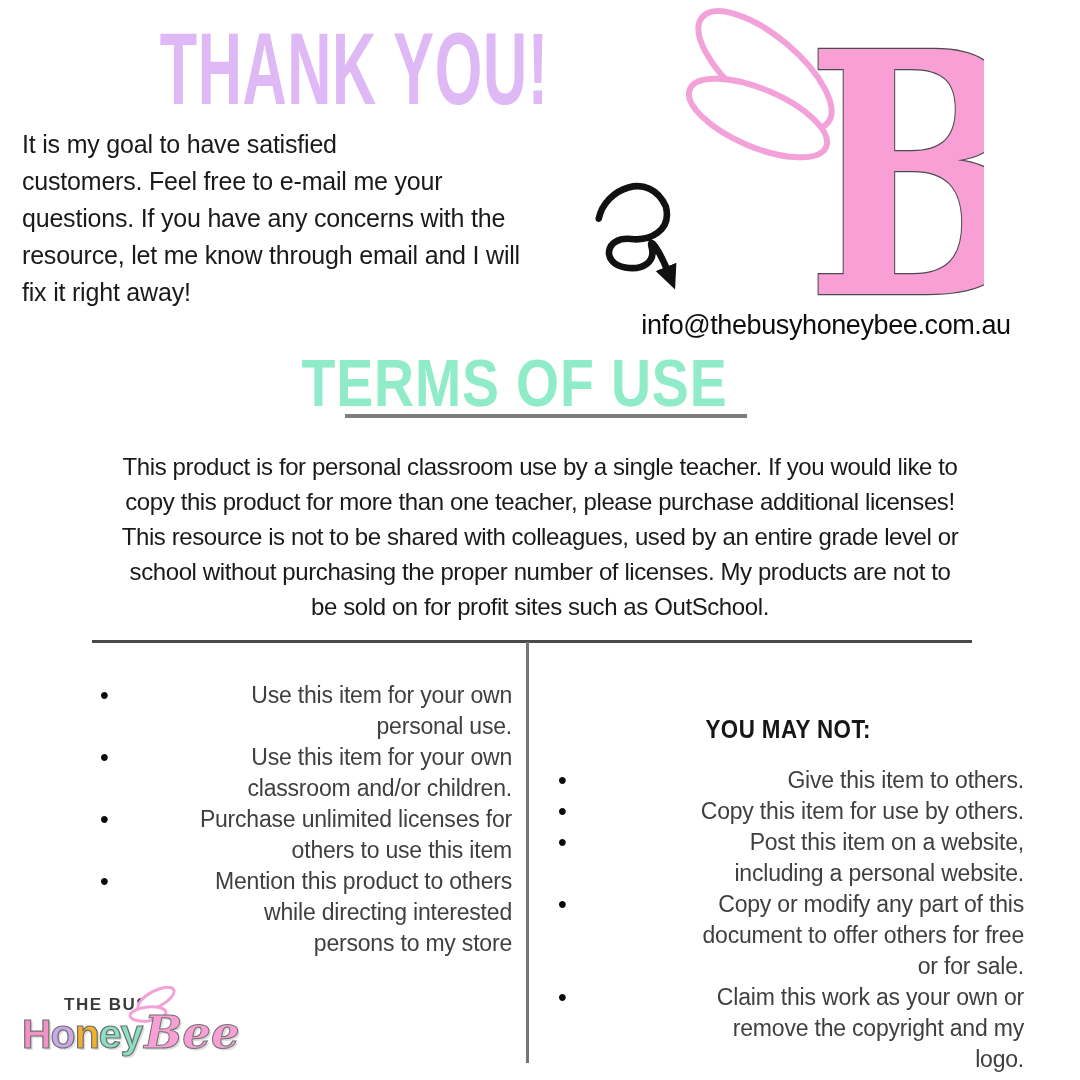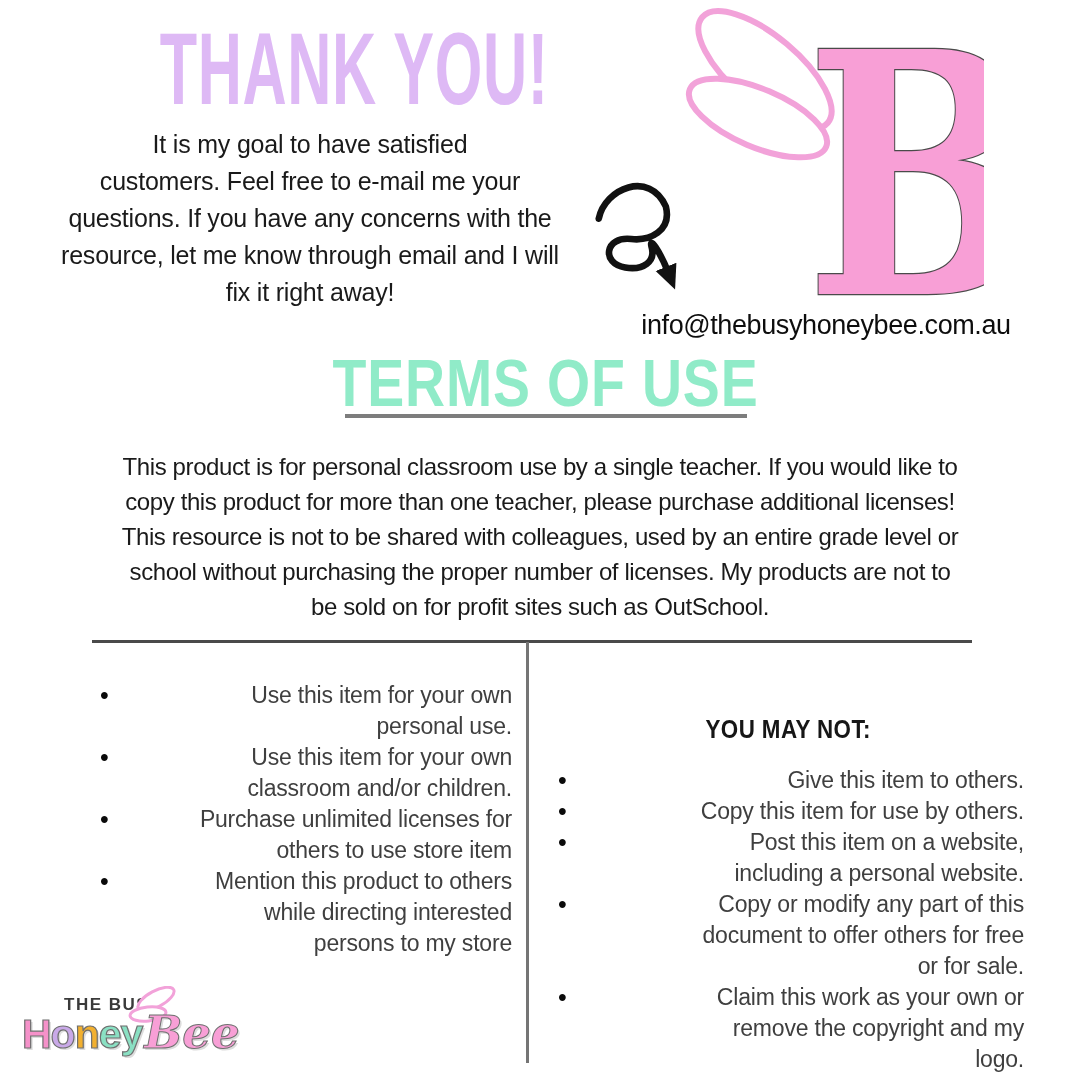--- a/index.html
+++ b/index.html
@@ -10,38 +10,38 @@
   .abs{position:absolute;}
 
   
   .thank-title{left:30px;top:18px;width:570px;text-align:left;}
   .thank-title .stretch{
     display:inline-block;transform:scale(0.60,1);transform-origin:center;
     font-size:102px;font-weight:bold;line-height:1;letter-spacing:1px;
     color:var(--lavender-title);white-space:nowrap;
   }
   .thank-body{
-    left:22px;top:126px;width:576px;text-align:center;white-space:pre-line;
+    left:22px;top:126px;width:576px;text-align:left;white-space:pre-line;
     font-size:25px;line-height:37px;color:var(--text-dark);letter-spacing:-0.2px;
   }
 
   
   .arrow-wrap{left:590px;top:176px;width:108px;height:122px;}
 
   
   .bee-logo{left:678px;top:8px;width:306px;height:292px;}
 
   
   .email{
     left:598px;top:310px;width:456px;text-align:center;
     font-size:27px;font-weight:normal;color:#0d0d0d;letter-spacing:-0.4px;
   }
 
   
-  .terms-title{left:246px;top:350px;width:600px;text-align:center;}
+  .terms-title{left:261px;top:350px;width:600px;text-align:left;}
   .terms-title .stretch{
     display:inline-block;transform:scale(0.84,1);transform-origin:center;
     font-size:66px;font-weight:bold;line-height:1;letter-spacing:1px;
     color:var(--mint-title);white-space:nowrap;
   }
   .terms-underline{left:345px;top:414px;width:402px;height:4px;background:var(--underline-gray);}
   .terms-body{
     left:55px;top:449px;width:970px;text-align:center;white-space:pre-line;
     font-size:24px;line-height:35px;color:var(--text-dark);letter-spacing:-0.4px;
   }
@@ -150,21 +150,21 @@
 
       <li>
         <span class="dot">•</span>
         <span class="li-text">Use this item for your own
 classroom and/or children.</span>
       </li>
 
       <li>
         <span class="dot">•</span>
         <span class="li-text">Purchase unlimited licenses for
-others to use store item</span>
+others to use this item</span>
       </li>
 
       <li>
         <span class="dot">•</span>
         <span class="li-text">Mention this product to others
 while directing interested
 persons to my store</span>
       </li>
     </ul>
 </div>

